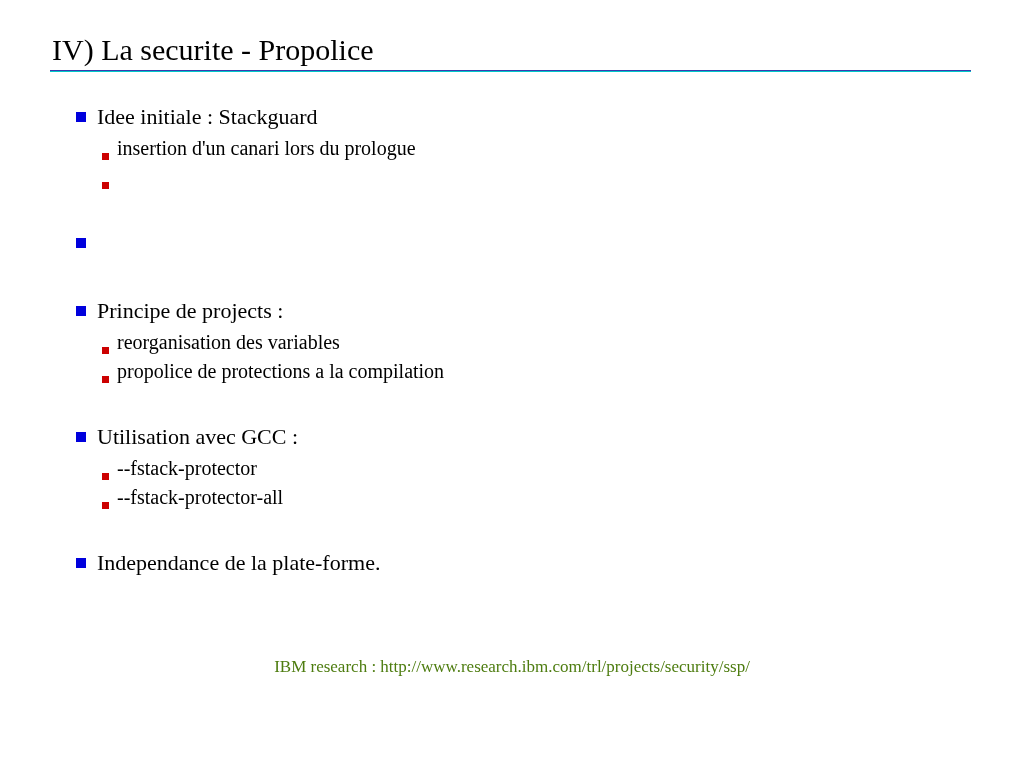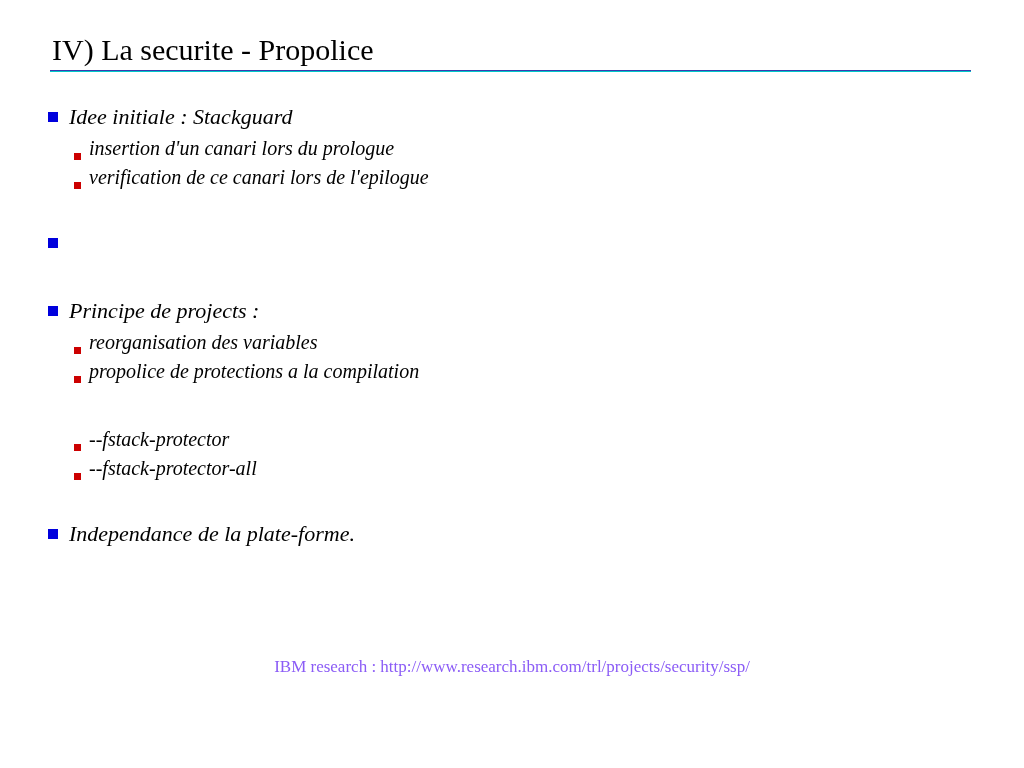--- a/index.html
+++ b/index.html
@@ -16,21 +16,21 @@
     position: absolute; left: 52px; top: 32px;
     font-size: 30px; font-weight: normal; line-height: 36px;
     color: #000000; white-space: nowrap;
   }
   .rule {
     position: absolute; left: 50px; top: 70px;
     width: 921px; height: 2px;
     background: linear-gradient(to bottom, #3a3aae 0, #3a3aae 1px, #00c8c8 1px, #00c8c8 2px);
   }
 
-  .content { position: absolute; left: 48px; top: 102px; font-style: italic; }
+  .content { position: absolute; left: 76px; top: 102px; }
   .group { margin-bottom: 39px; }
   .row-l1 {
     display: flex; align-items: center;
     height: 29px; font-size: 22px; white-space: nowrap;
   }
   .sq1 {
     width: 10px; height: 10px; background: #0000dd;
     margin-right: 11px; flex: none;
   }
   .row-l2 {
@@ -38,21 +38,21 @@
     height: 29px; font-size: 20px; margin-left: 26px; white-space: nowrap;
   }
   .sq2 {
     width: 7px; height: 7px; background: #cc0000;
     margin-right: 8px; flex: none;
   }
 
   .footer {
     position: absolute; left: 0; top: 655px; width: 1024px;
     text-align: center; font-size: 17px; line-height: 23px;
-    color: #8b5cf6;
+    color: #4d7c0f;
   }
 </style>
 </head>
 <body>
 
 <div class="slide">
 
   <h1 class="title">IV) La securite - Propolice</h1>
   <div class="rule"></div>
 
@@ -62,21 +62,20 @@
       <div class="row-l1">
         <span class="sq1"></span>
         <span>Idee initiale : Stackguard</span>
       </div>
       <div class="row-l2">
         <span class="sq2"></span>
         <span>insertion d'un canari lors du prologue</span>
       </div>
       <div class="row-l2">
         <span class="sq2"></span>
-        <span>verification de ce canari lors de l'epilogue</span>
       </div>
     </div>
 
     <div class="group">
       <div class="row-l1">
         <span class="sq1"></span>
       </div>
     </div>
 
     <div class="group">
@@ -88,20 +87,24 @@
         <span class="sq2"></span>
         <span>reorganisation des variables</span>
       </div>
       <div class="row-l2">
         <span class="sq2"></span>
         <span>propolice de protections a la compilation</span>
       </div>
     </div>
 
     <div class="group">
+      <div class="row-l1">
+        <span class="sq1"></span>
+        <span>Utilisation avec GCC :</span>
+      </div>
       <div class="row-l2">
         <span class="sq2"></span>
         <span>--fstack-protector</span>
       </div>
       <div class="row-l2">
         <span class="sq2"></span>
         <span>--fstack-protector-all</span>
       </div>
     </div>
 

